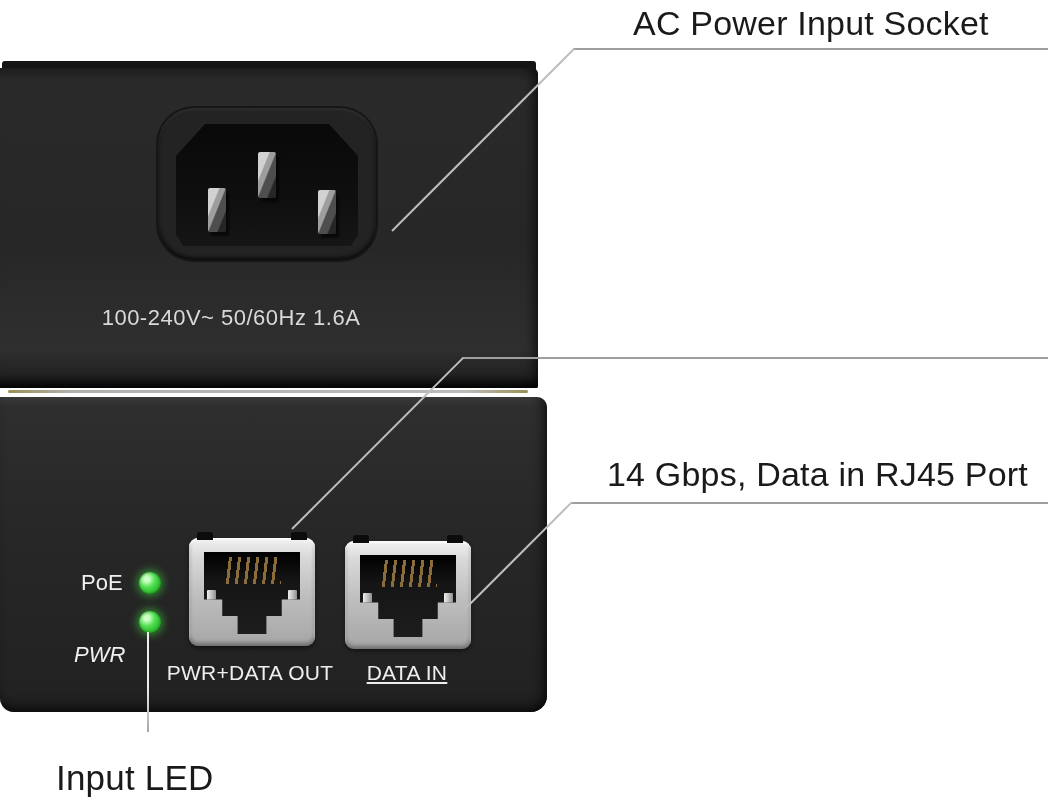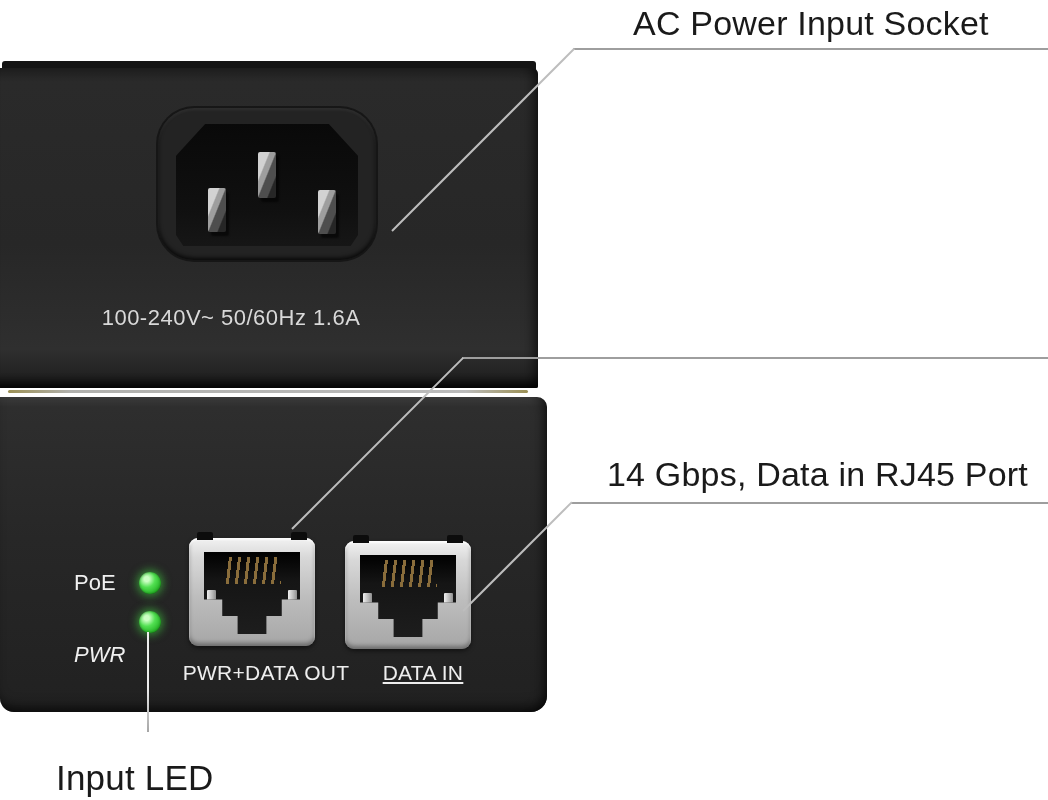--- a/index.html
+++ b/index.html
@@ -28,21 +28,21 @@
     clip-path:polygon(16% 0,84% 0,100% 26%,100% 91%,96% 100%,4% 100%,0 91%,0 26%);}
   .pin{border-radius:2px;box-shadow:3px 4px 2px rgba(0,0,0,.55);
     background:linear-gradient(112deg,#d2d2d2 0 30%,#9e9e9e 34% 48%,#4e4e4e 52% 74%,#262626 78%);}
   .pin-e{left:258px;top:152px;width:18px;height:46px;}
   .pin-l{left:208px;top:188px;width:18px;height:44px;}
   .pin-n{left:318px;top:190px;width:18px;height:44px;}
   .voltage{left:0;top:305px;width:462px;text-align:center;font-size:22px;color:#d9d9d9;letter-spacing:.5px;}
 
   
   .led-label{font-size:22px;color:#f0f0f0;}
-  .poe-label{left:74px;top:570px;}
+  .poe-label{left:81px;top:570px;}
   .pwr-label{left:74px;top:642px;font-style:italic;}
   .led{width:22px;height:22px;border-radius:50%;
     background:radial-gradient(circle at 35% 32%,#ccffc4 0 12%,#52e052 40%,#27b427 75%,#128412 100%);
     box-shadow:0 0 9px 2px rgba(70,225,70,.55), inset 0 0 3px rgba(0,60,0,.6);}
   .led-poe{left:139px;top:572px;}
   .led-pwr{left:139px;top:611px;}
 
   
   .port{width:126px;height:108px;border-radius:9px;
     background:linear-gradient(180deg,#f2f2f2 0,#d8d8d8 18%,#bdbdbd 55%,#a6a6a6 100%);
@@ -52,21 +52,21 @@
   .port1{left:189px;top:538px;}
   .port2{left:345px;top:541px;}
   .port-inner{position:absolute;left:15px;top:14px;width:96px;height:82px;
     background:linear-gradient(180deg,#000 0,#151515 35%,#1d1d1d 100%);
     clip-path:polygon(0 0,100% 0,100% 58%,81% 58%,81% 78%,65% 78%,65% 100%,35% 100%,35% 78%,19% 78%,19% 58%,0 58%);}
   .port-pins{position:absolute;left:22px;top:5px;width:55px;height:27px;
     background:repeating-linear-gradient(97deg,transparent 0 3px,#8a6d3b 3px 6px,transparent 6px 9px);}
   .port-contact{position:absolute;width:9px;height:24px;top:38px;border-radius:1px;
     background:linear-gradient(90deg,#efefef,#b8b8b8 60%,#8f8f8f);}
   .contact-l{left:3px;} .contact-r{right:3px;}
-  .port-label{font-size:21px;color:#eeeeee;letter-spacing:.3px;text-align:center;margin-left:16px;}
+  .port-label{font-size:21px;color:#eeeeee;letter-spacing:.3px;text-align:center;}
   .port-label-1{left:163px;top:661px;width:174px;}
   .port-label-2{left:348px;top:661px;width:118px;text-decoration:underline;}
 
   
   .leader{background:#9e9e9e;}
   .diag{background:#bdbdbd;transform-origin:0 50%;transform:rotate(-45deg);}
   .l1h{left:573px;top:48px;width:475px;height:2px;}
   .l1d{left:392px;top:230px;width:258px;height:2px;}
   .l2h{left:462px;top:357px;width:586px;height:2px;}
   .l2d{left:292px;top:528px;width:242px;height:2px;}

